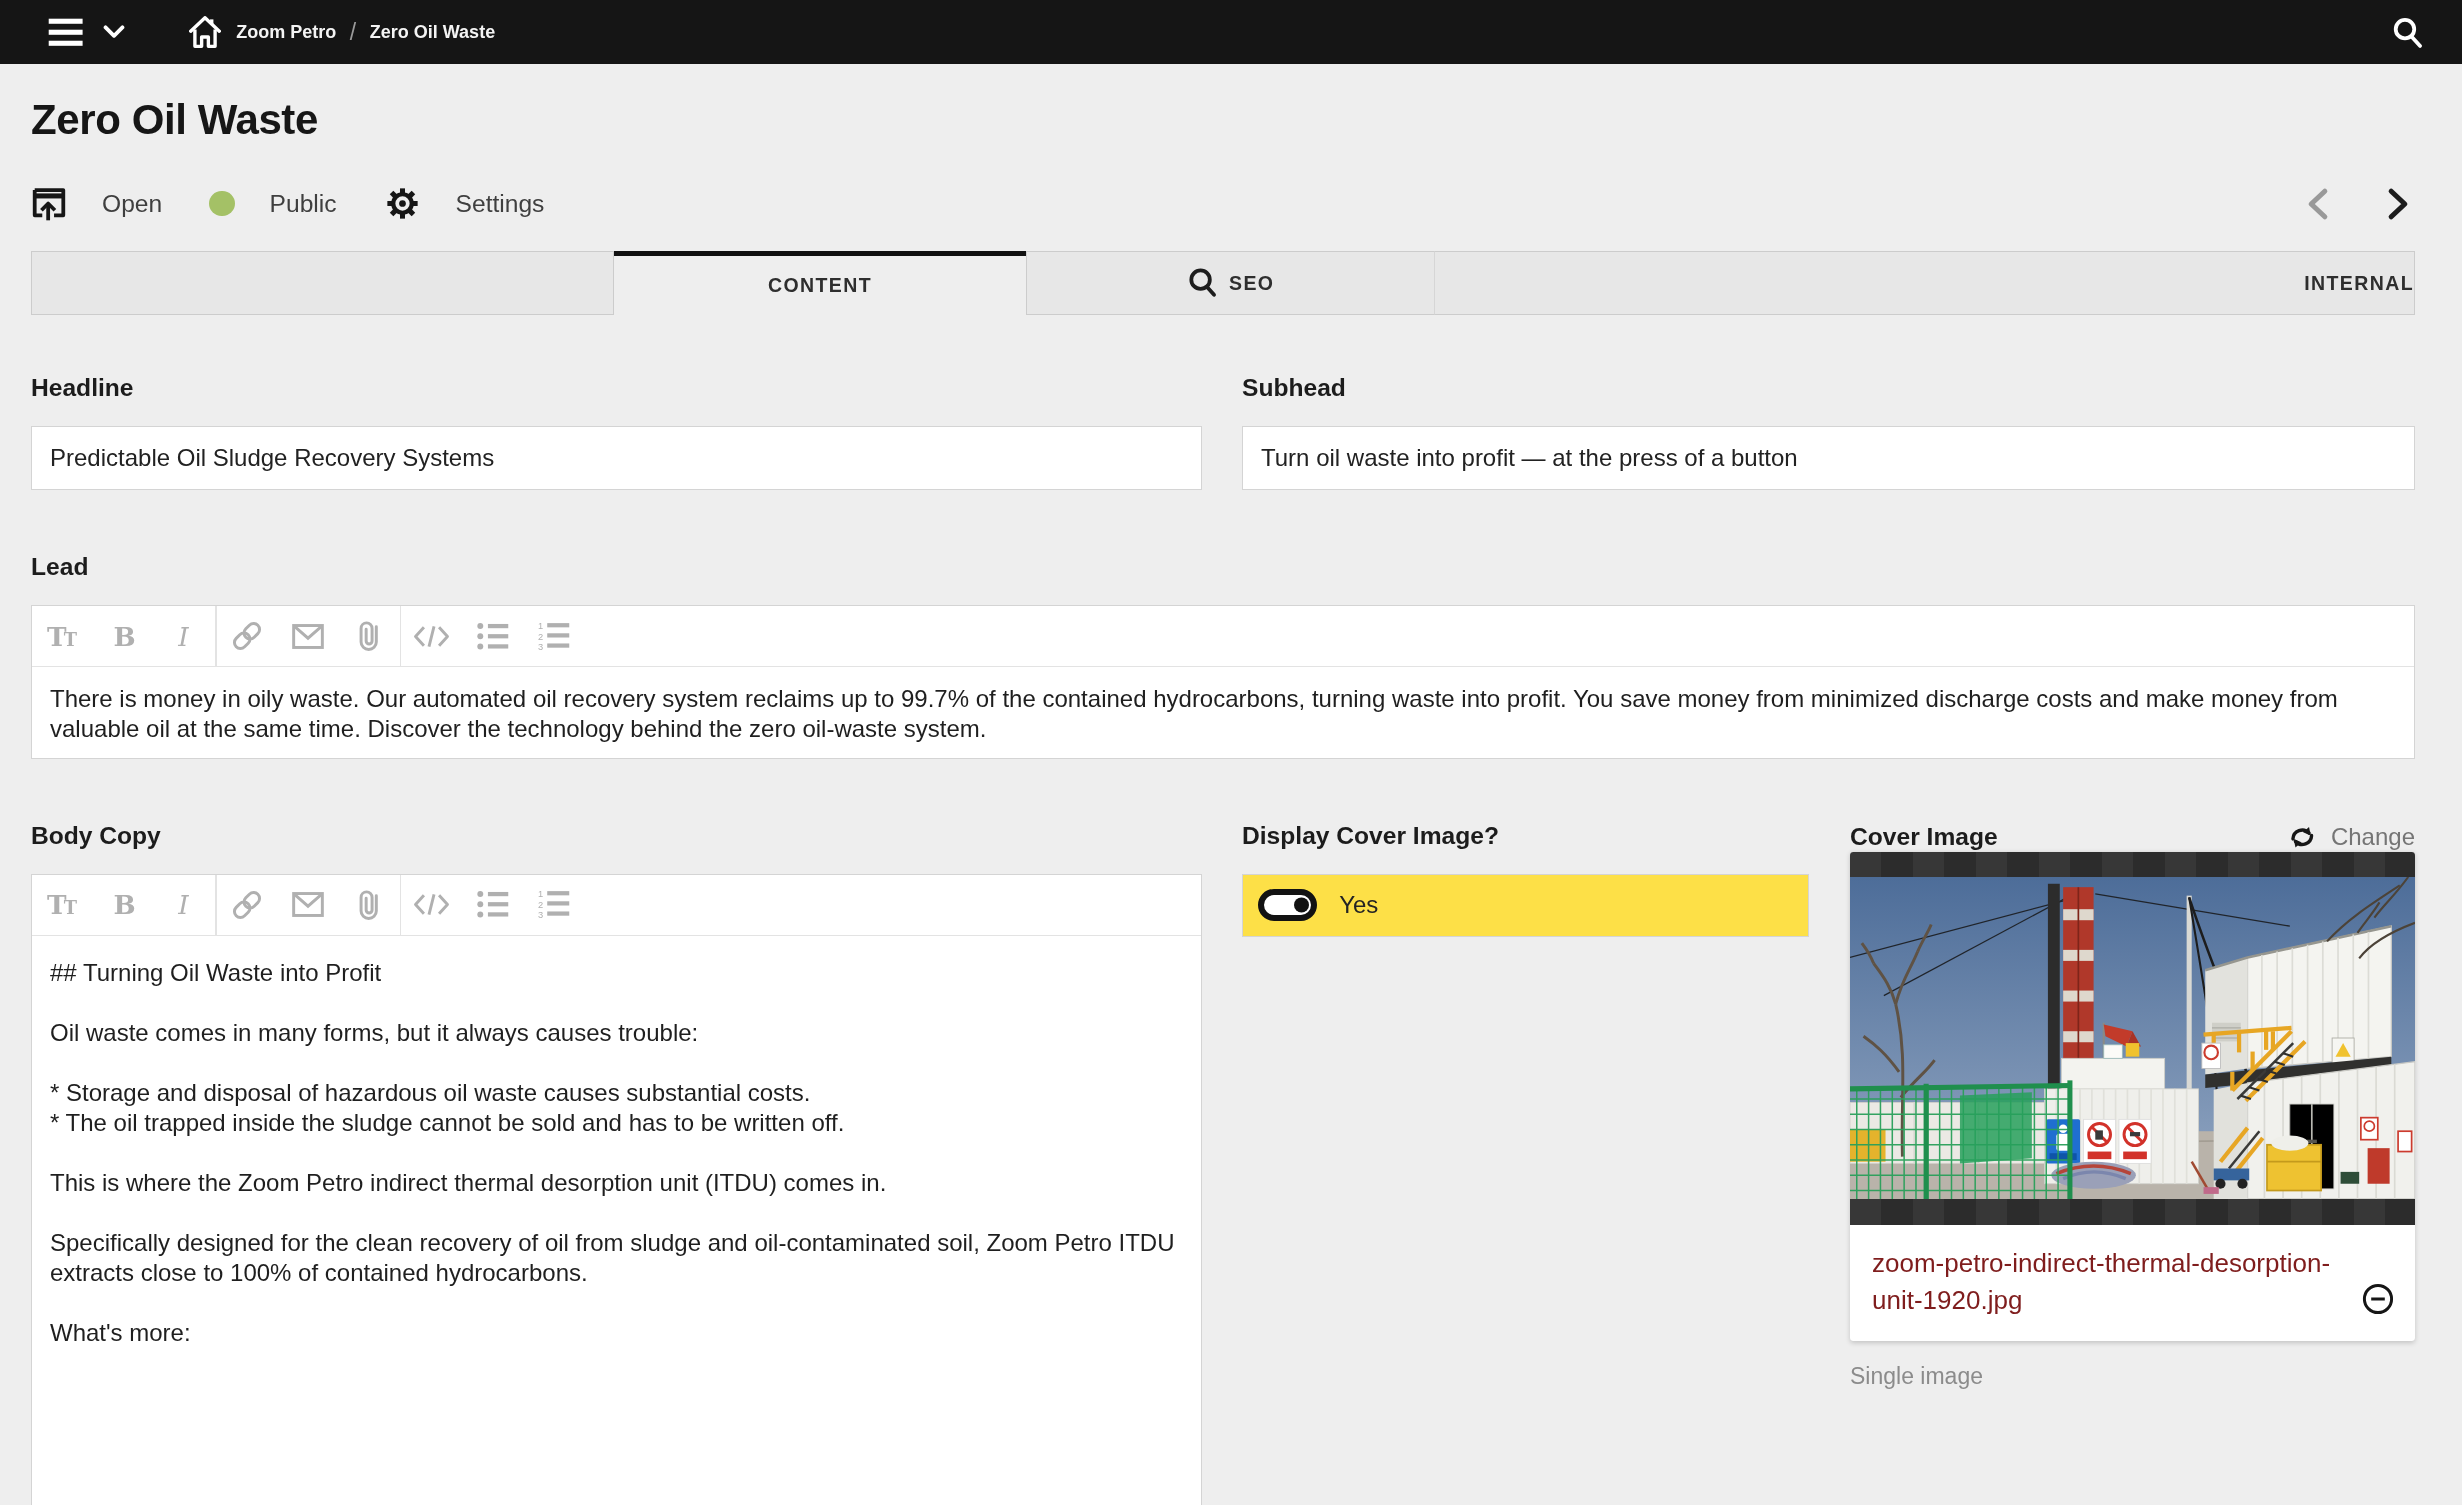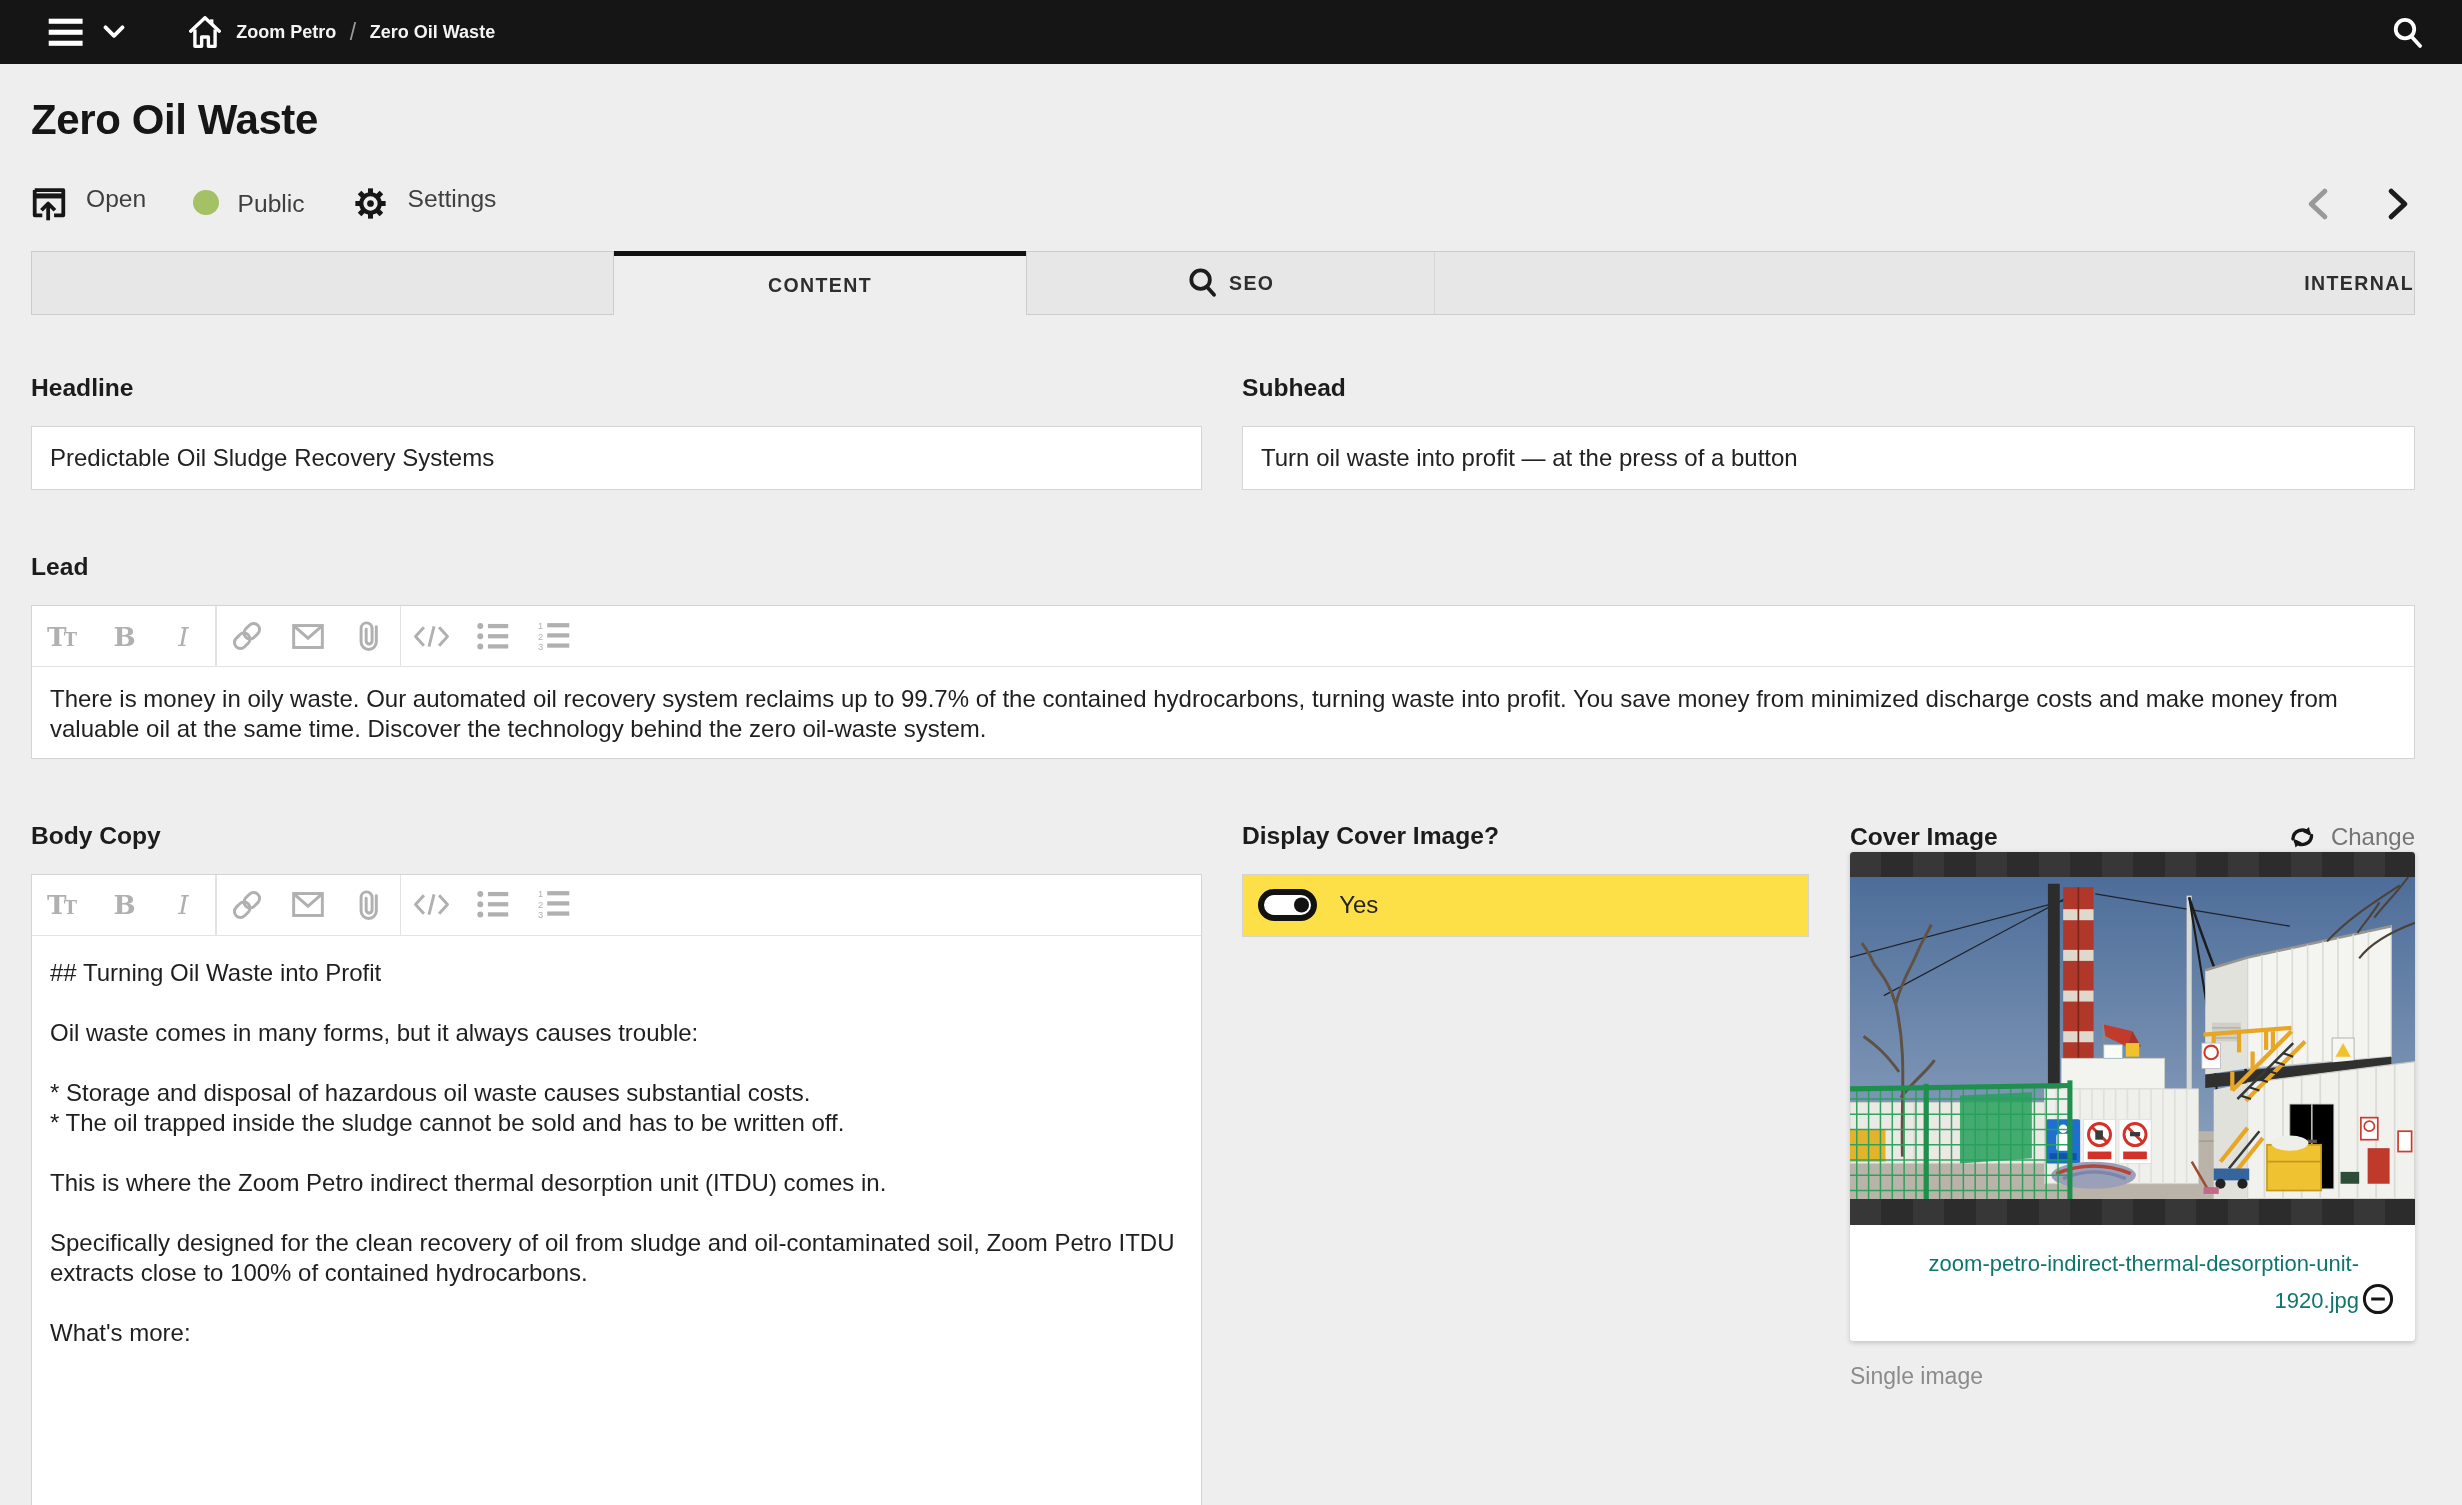--- a/index.html
+++ b/index.html
@@ -26,21 +26,21 @@
   
   .content { padding:0 47px 0 31px; }
 
   .page-title {
     margin-top:32px; font-size:42px; font-weight:600; color:#161616;
     letter-spacing:-0.4px;
   }
 
   
   .statusbar { margin-top:39px; display:flex; align-items:center; height:41px; }
-  .status-item { display:flex; align-items:flex-start; gap:19px; margin-right:47px; cursor:pointer; }
+  .status-item { display:flex; align-items:center; gap:35px; margin-right:47px; cursor:pointer; }
   .status-item .lbl { font-size:24.6px; color:#3f3f3f; }
   .status-dot { width:25.4px; height:25.4px; border-radius:50%; }
   .nav-arrows { margin-left:auto; display:flex; align-items:center; gap:56px; padding-right:5.1px; }
   .nav-arrows svg { display:block; cursor:pointer; }
 
   
   .tabs { margin-top:27px; display:flex; height:64px; }
   .tab { display:flex; align-items:center; justify-content:center; gap:12px; }
   .tab .tab-label { font-size:19.5px; letter-spacing:1.4px; color:#2e2e2e; font-weight:600; }
   .tab-filler {
@@ -114,23 +114,22 @@
   .change-btn .change-text { font-size:24px; color:#757575; }
   .cover-card { background:#fff; border-radius:3.4px; box-shadow:0 1.7px 5.1px rgba(0,0,0,0.18); overflow:hidden; }
   .checker {
     height:25.4px;
     background:repeating-linear-gradient(90deg,#373737 0 31px,#2c2c2c 31px 63px);
   }
   .cover-photo { height:322px; }
   .cover-photo svg { display:block; width:100%; height:100%; }
   .cover-meta { position:relative; padding:20.3px 22px 22px; }
   .cover-filename {
-    font-size:22px; line-height:37px; color:#0f766e; max-width:487px;
+    font-size:26px; line-height:37px; color:#7f1d1d; max-width:487px;
     overflow-wrap:break-word;
-    text-align:right;
   }
   .remove-asset { position:absolute; right:20.3px; bottom:25.4px; cursor:pointer; }
   .cover-caption { margin-top:22px; font-size:23px; color:#8b8b8b; }
 </style>
 </head>
 <body>
 
 <div id="app">
 
   <div class="topbar">

